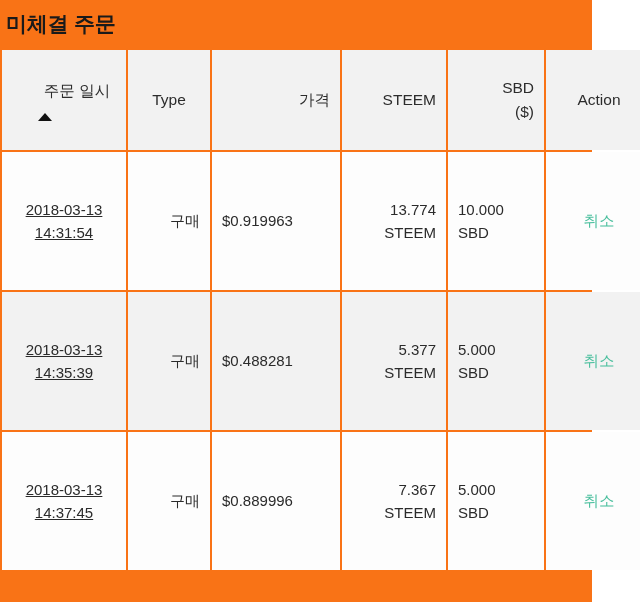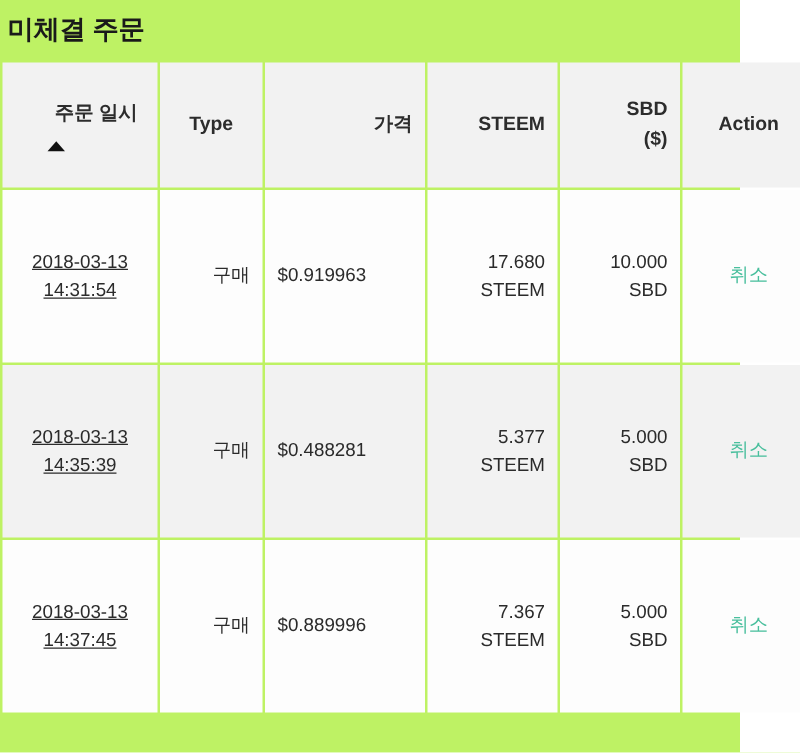--- a/index.html
+++ b/index.html
@@ -9,21 +9,21 @@
     height: 602px;
     background: #ffffff;
     font-family: "Liberation Sans", "DejaVu Sans", sans-serif;
     overflow: hidden;
   }
 
   .page {
     width: 592px;
     height: 602px;
     position: relative;
-    background: #bef264;
+    background: #f97316;
   }
 
   
   .page-title {
     font-size: 21px;
     font-weight: bold;
     color: #1a1a1a;
     letter-spacing: -0.2px;
     padding: 9px 0 0 6px;
     line-height: 30px;
@@ -46,21 +46,21 @@
     color: #2b2b2b;
     padding: 0 10px;
     line-height: 1.55;
     word-break: break-word;
   }
 
   
   .orders-table thead th {
     background: #f2f2f2;
     height: 100px;
-    font-weight: bold;
+    font-weight: normal;
     font-size: 15.5px;
     color: #2c2c2c;
     position: relative;
   }
 
   th.col-date   { width: 124px; text-align: center; }
   th.col-type   { width: 82px;  text-align: center; }
   th.col-price  { width: 128px; text-align: right;  }
   th.col-steem  { width: 104px; text-align: right;  }
   th.col-sbd    { width: 96px;  text-align: right;  }
@@ -86,21 +86,21 @@
   
   .orders-table tbody td { height: 138px; }
 
   tbody tr.row-odd  td { background: #fdfdfd; }
   tbody tr.row-even td { background: #f2f2f2; }
 
   td.cell-date   { text-align: center; font-size: 15px; color: #2b2b2b; text-decoration: underline; }
   td.cell-type   { text-align: right; }
   td.cell-price  { text-align: left; }
   td.cell-steem  { text-align: right; }
-  td.cell-sbd    { text-align: right; }
+  td.cell-sbd    { text-align: left; }
   td.cell-action { text-align: center; }
 
   .cancel-link {
     color: #49bf9d;
     font-size: 15.5px;
     text-decoration: none;
     cursor: pointer;
     display: inline-block;
     text-align: center;
   }
@@ -142,21 +142,21 @@
         </th>
       </tr>
     </thead>
     <tbody>
 
       <tr class="row-odd">
         <td class="cell-date">2018-03-13 14:31:54</td>
         <td class="cell-type">구매</td>
         <td class="cell-price">$0.919963</td>
         <td class="cell-steem">
-          <span class="amt">17.680</span>
+          <span class="amt">13.774</span>
           <span class="amt-unit">STEEM</span>
         </td>
         <td class="cell-sbd">
           <span class="amt">10.000</span>
           <span class="amt-unit">SBD</span>
         </td>
         <td class="cell-action">
           <a class="cancel-link">취소</a>
         </td>
       </tr>

